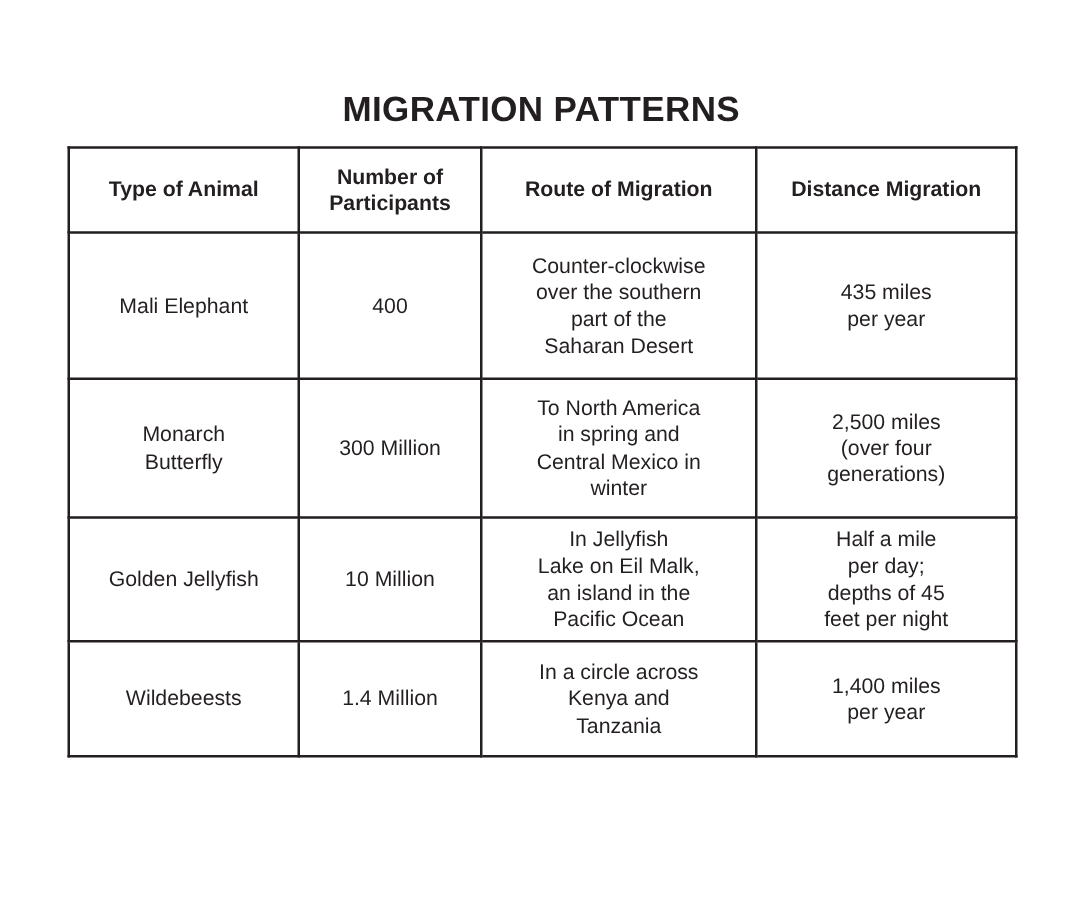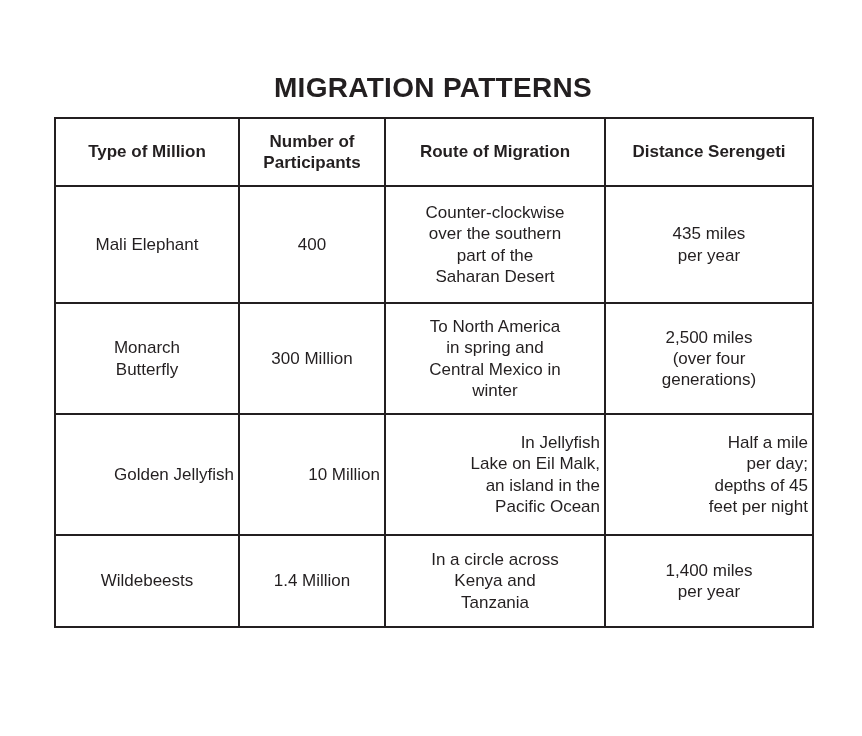--- a/index.html
+++ b/index.html
@@ -43,21 +43,21 @@
     padding: 2px 4px;
     vertical-align: middle;
     box-sizing: border-box;
   }
   table.migration th {
     font-weight: bold;
     height: 68px;
   }
   tr.row-1 td { height: 117px; margin-top: 14px; }
   tr.row-2 td { height: 111px; }
-  tr.row-3 td { height: 121px; text-align: right; }
+  tr.row-3 td { height: 99px; }
   tr.row-4 td { height: 67px; }
   tr.row-5 td { height: 92px; }
   td.animal-cell {
     vertical-align: top;
     padding-top: 10px;
   }
 </style>
 </head>
 <body>
 
@@ -65,25 +65,25 @@
 
 <table class="migration">
   <colgroup>
     <col style="width:184px">
     <col style="width:146px">
     <col style="width:220px">
     <col style="width:208px">
   </colgroup>
   <thead>
     <tr>
-      <th>Type of Million</th>
+      <th>Type of Animal</th>
       <th>Number of
 Participants</th>
       <th>Route of Migration</th>
-      <th>Distance Serengeti</th>
+      <th>Distance Migration</th>
     </tr>
   </thead>
   <tbody>
     <tr class="row-1">
       <td class="animal-cell">Mali Elephant</td>
       <td>400</td>
       <td>Counter-clockwise
 over the southern
 part of the
 Saharan Desert</td>

